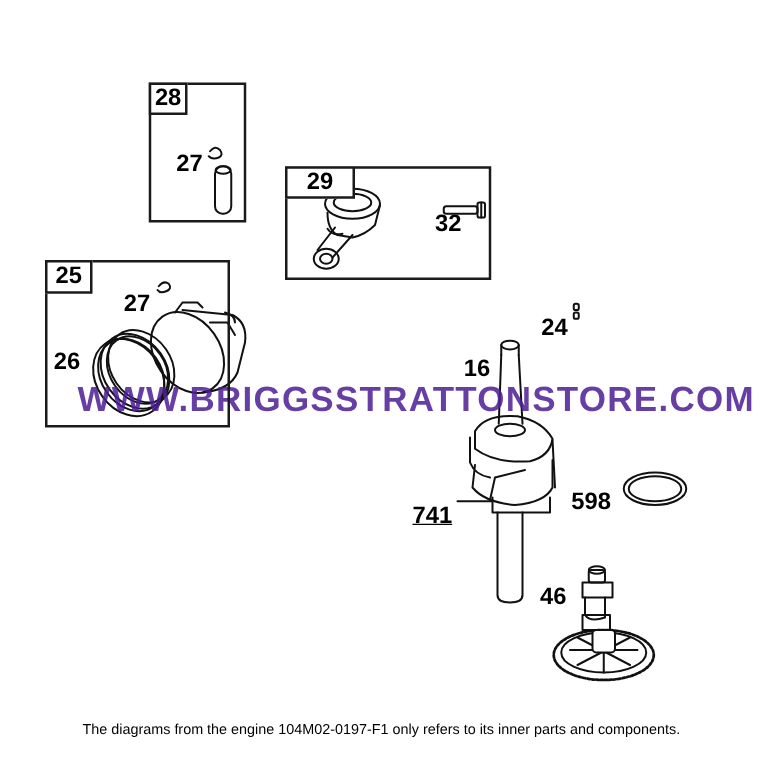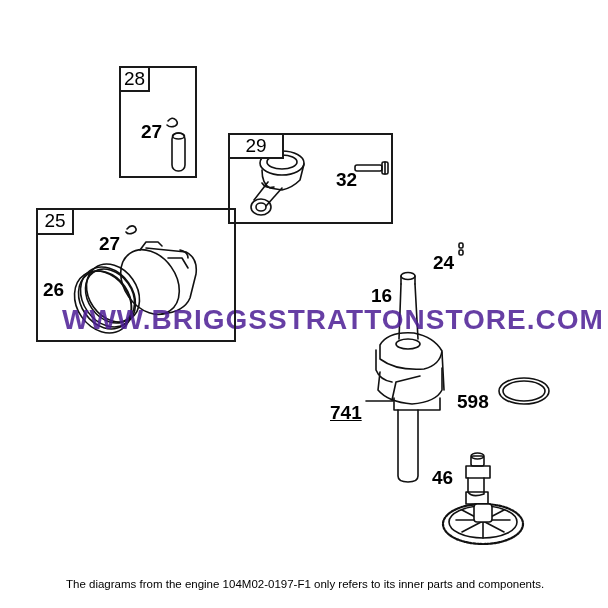--- a/index.html
+++ b/index.html
@@ -1,20 +1,20 @@
 <!DOCTYPE html>
 <html><head>
   <meta charset="utf-8">
   <style>
     html, body { margin: 0; padding: 0; background: #ffffff; }
     body { width: 608px; height: 608px; position: relative; overflow: hidden;
            font-family: "Liberation Sans", sans-serif; color: #000; }
     .frame { position: absolute; border: 2px solid #1a1a1a; box-sizing: border-box; background: transparent; }
     .tag { position: absolute; left: -2px; top: -2px; border: 2px solid #1a1a1a; box-sizing: border-box;
-           font-size: 19px; font-weight: normal; line-height: 22px; text-align: center; background: #fff; }
+           font-size: 19px; font-weight: bold; line-height: 22px; text-align: center; background: #fff; }
     .lbl { position: absolute; font-size: 19px; font-weight: bold; line-height: 20px; white-space: nowrap; margin-top: 12px; }
     .watermark { position: absolute; left: 62px; top: 304px; font-size: 28px; font-weight: bold;
                  color: #4c1d95; letter-spacing: 1px; white-space: nowrap; opacity: 0.85; }
     .footer { position: absolute; left: 66px; top: 578px; font-size: 11.5px; white-space: nowrap; }
     .footer b { font-weight: normal; }
     svg { position: absolute; left: 0; top: 0; overflow: visible; }
   </style>
 </head>
 <body>
 
@@ -104,23 +104,23 @@
 <div class="watermark">WWW.BRIGGSSTRATTONSTORE.COM</div>
 
 <div class="frame" style="left:119px; top:66px; width:78px; height:112px;">
   <div class="tag" style="width:31px; height:26px;">28</div>
 </div>
 <div class="lbl" style="left:141px; top:110px;">27</div>
 
 <div class="frame" style="left:228px; top:133px; width:165px; height:91px;">
   <div class="tag" style="width:56px; height:26px;">29</div>
 </div>
-<div class="lbl" style="left:336px; top:158px;text-align:center;">32</div>
+<div class="lbl" style="left:348px; top:158px;text-align:center;">32</div>
 
-<div class="frame" style="left:36px; top:208px; width:200px; height:134px;">
+<div class="frame" style="left:36px; top:208px; width:148px; height:134px;">
   <div class="tag" style="width:38px; height:27px;">25</div>
 </div>
 <div class="lbl" style="left:99px; top:222px;">27</div>
 <div class="lbl" style="left:43px; top:268px;">26</div>
 
 <div class="lbl" style="left:433px; top:241px;">24</div>
 <div class="lbl" style="left:371px; top:274px;">16</div>
 <div class="lbl" style="left:330px; top:391px;text-decoration:underline;">741</div>
 <div class="lbl" style="left:457px; top:380px;">598</div>
 <div class="lbl" style="left:432px; top:456px;">46</div>

